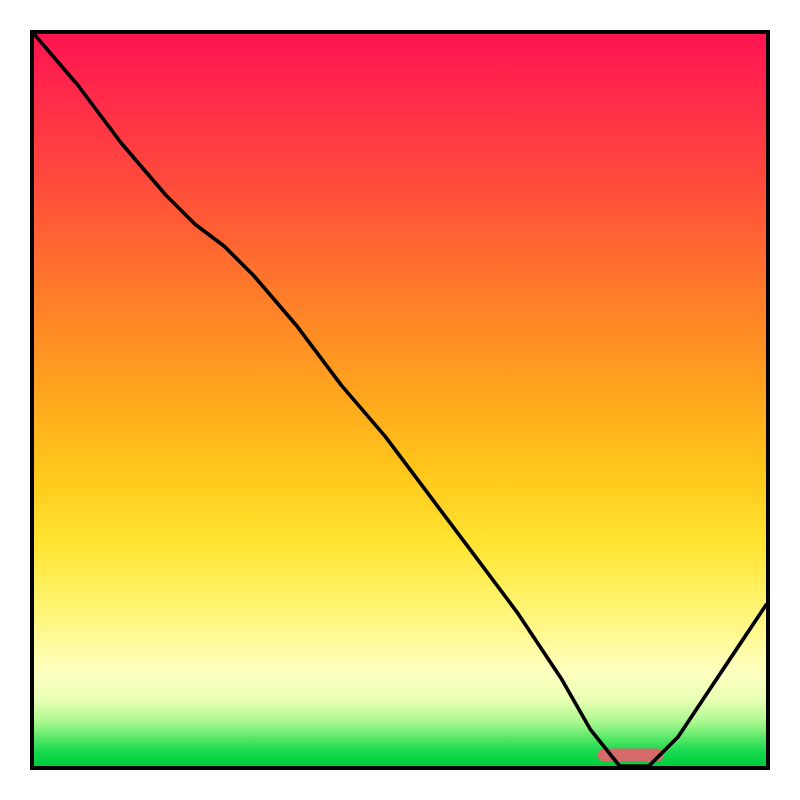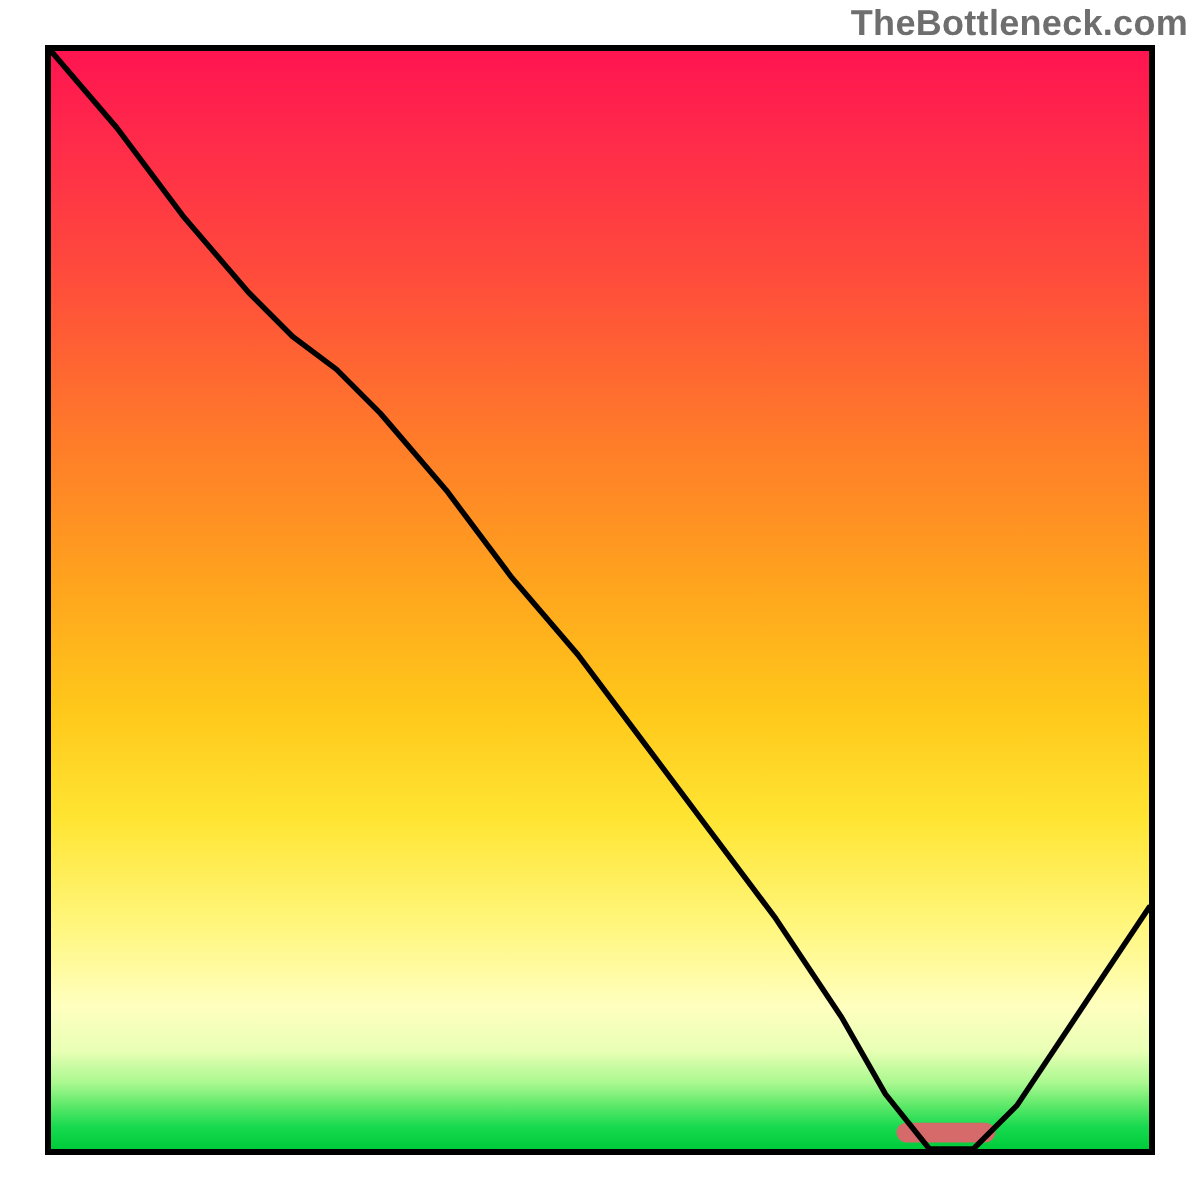--- a/index.html
+++ b/index.html
@@ -73,21 +73,20 @@
   .sweet-spot {
     fill: #d66a6a;
     stroke: none;
   }
 </style>
 </head>
 <body>
 
 <div class="stage">
 
-  <div class="watermark">TheBottleneck.com</div>
 
   <div class="plot-frame">
     <div class="plot-inner">
       <div class="bg-gradient"></div>
 
       <svg class="curve" viewBox="0 0 100 100" preserveAspectRatio="none">
 
         <rect class="sweet-spot" y="97.60" width="9.00" height="1.8" rx="0.9" ry="0.9" x="77.00"></rect>
 
         <path id="curve-path" fill="none" stroke="#000" stroke-width="0.5" stroke-linejoin="round" stroke-linecap="round" d="M0.00 0.00 L6.00 7.00 L12.00 15.00 L18.00 22.00 L22.00 26.00 L26.00 29.00 L30.00 33.00 L36.00 40.00 L42.00 48.00 L48.00 55.00 L54.00 63.00 L60.00 71.00 L66.00 79.00 L72.00 88.00 L76.00 95.00 L80.00 100.00 L84.00 100.00 L88.00 96.00 L92.00 90.00 L96.00 84.00 L100.00 78.00"></path>

